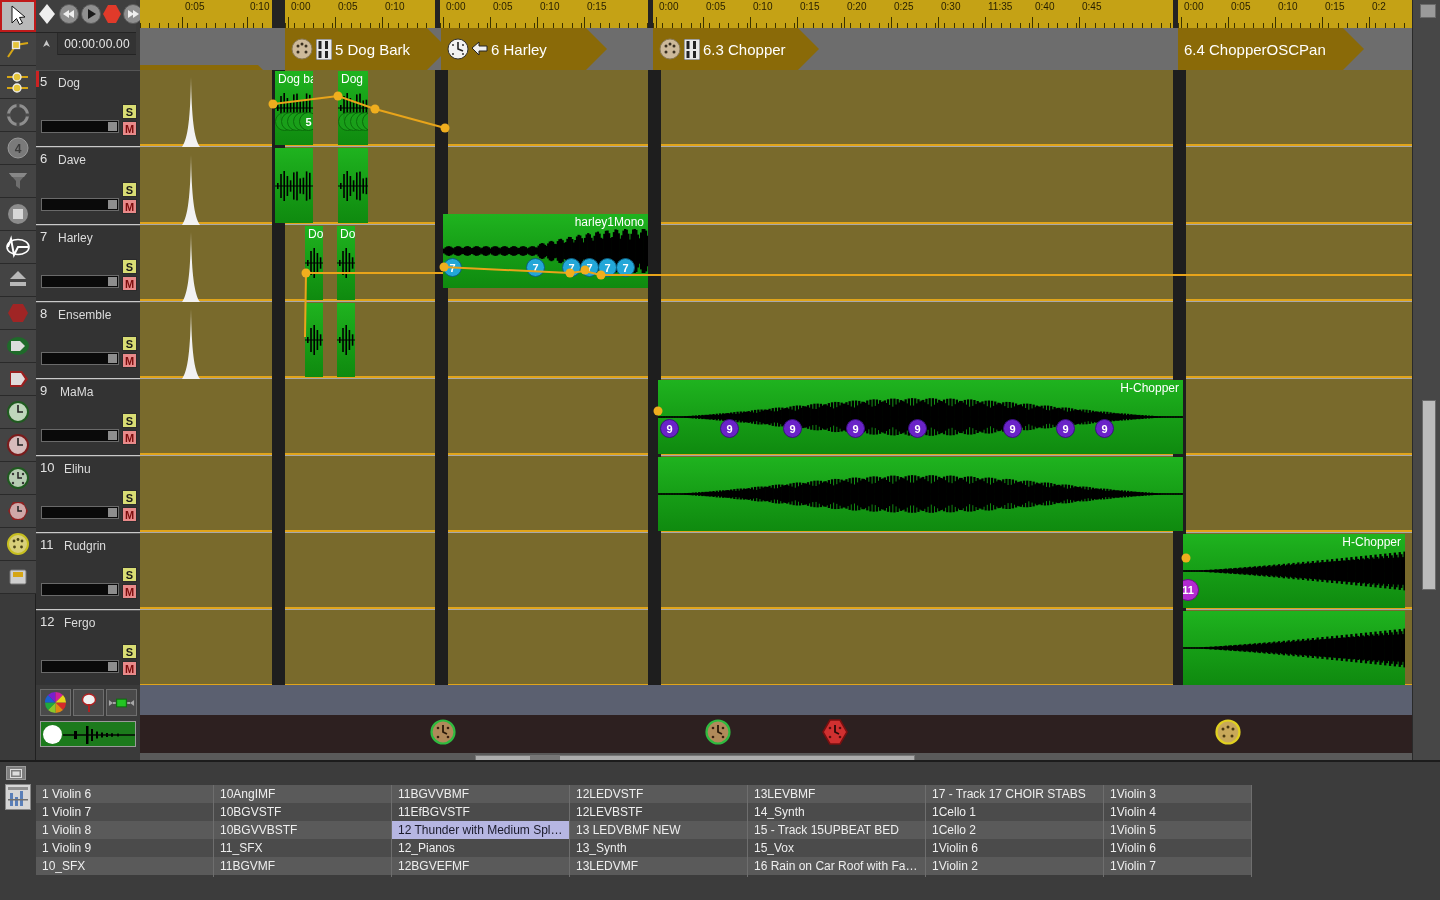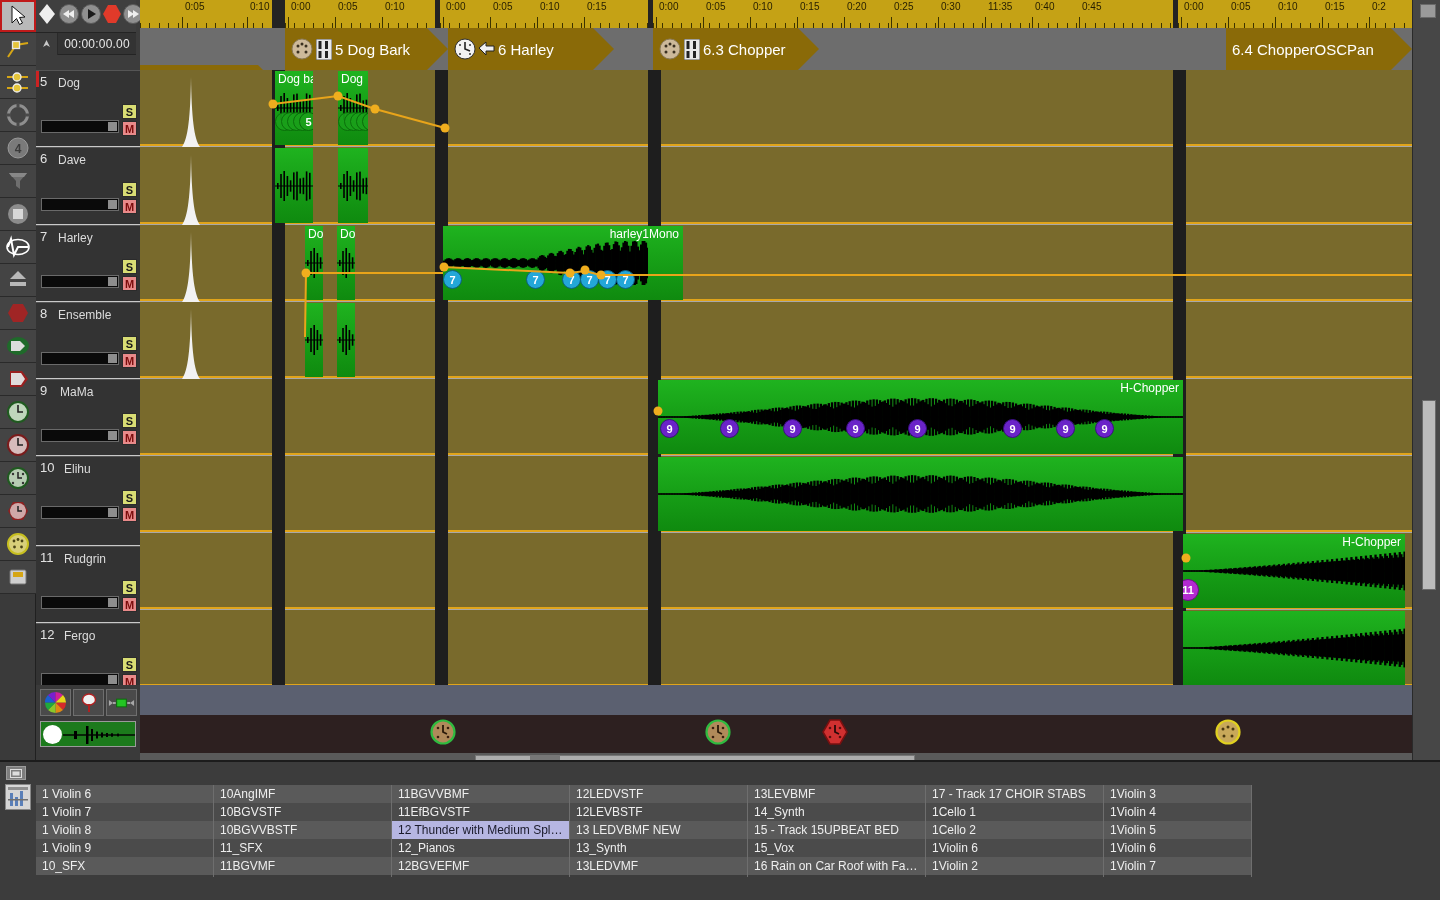--- a/index.html
+++ b/index.html
@@ -516,21 +516,21 @@
             <rect x="0" y="0" width="16" height="21" fill="#e8e8e8" stroke="#555"></rect>
             <rect x="2.5" y="2" width="3" height="8" fill="#222"></rect>
             <rect x="9" y="2" width="3" height="8" fill="#222"></rect>
             <rect x="2.5" y="12" width="3" height="7" fill="#222"></rect>
             <rect x="9" y="12" width="3" height="7" fill="#222"></rect>
           </svg>
         </span>
         <span>5 Dog Bark</span>
         <span class="arrowtip"></span>
       </div>
-      <div class="titleseg" style="left: 308px; width: 145px;">
+      <div class="titleseg" style="left: 301px; width: 145px;">
         <span style="margin-right:3px;display:inline-flex;align-items:center">
           <svg width="22" height="22" viewBox="0 0 22 22">
             <circle cx="11" cy="11" r="10" fill="#f2f2f2" stroke="#333"></circle>
             <path d="M11 4 L11 11 L16 13" stroke="#222" stroke-width="1.6" fill="none"></path>
             <circle cx="6" cy="7" r="1" fill="#333"></circle>
             <circle cx="16" cy="7" r="1" fill="#333"></circle>
             <circle cx="6" cy="16" r="1" fill="#333"></circle>
             <circle cx="16" cy="16" r="1" fill="#333"></circle>
           </svg>
         </span>
@@ -558,21 +558,21 @@
             <rect x="0" y="0" width="16" height="21" fill="#e8e8e8" stroke="#555"></rect>
             <rect x="2.5" y="2" width="3" height="8" fill="#222"></rect>
             <rect x="9" y="2" width="3" height="8" fill="#222"></rect>
             <rect x="2.5" y="12" width="3" height="7" fill="#222"></rect>
             <rect x="9" y="12" width="3" height="7" fill="#222"></rect>
           </svg>
         </span>
         <span>6.3 Chopper</span>
         <span class="arrowtip"></span>
       </div>
-      <div class="titleseg" style="left: 1086px; width: 165px;">
+      <div class="titleseg" style="left: 1038px; width: 165px;">
         <span>6.4 ChopperOSCPan</span>
         <span class="arrowtip"></span>
       </div>
     </div>
 
   <div class="tracks-col" id="theads">
       <div class="thead" style="height: 77px;">
         <span class="redtab"></span>
         <span class="tnum">5</span>
         <span class="tname" style="left:22px">Dog</span>
@@ -611,21 +611,21 @@
       </div>
       <div class="thead" style="height: 77px;">
         <span class="tnum">9</span>
         <span class="tname" style="left:24px">MaMa</span>
         <span class="sbtn" style="top:33px">S</span>
         <span class="mbtn" style="top:50px">M</span>
         <span class="fader" style="top:49px">
           <span class="fknob"></span>
         </span>
       </div>
-      <div class="thead" style="height: 90px; text-decoration: underline;">
+      <div class="thead" style="height: 77px; text-decoration: underline;">
         <span class="tnum">10</span>
         <span class="tname" style="left:28px">Elihu</span>
         <span class="sbtn" style="top:33px">S</span>
         <span class="mbtn" style="top:50px">M</span>
         <span class="fader" style="top:49px">
           <span class="fknob"></span>
         </span>
       </div>
       <div class="thead" style="height: 77px;">
         <span class="tnum">11</span>
@@ -775,21 +775,21 @@
         <span class="cname left">Do</span>
         <span style="position:absolute;left:0;top:15px"><svg width="18" height="44" viewBox="0 0 18 44">
             <rect x="2.0" y="19.0" width="1.6" height="6.0" fill="#000"></rect>
             <rect x="5.2" y="10.0" width="1.6" height="24.0" fill="#000"></rect>
             <rect x="8.4" y="7.0" width="1.6" height="30.0" fill="#000"></rect>
             <rect x="11.6" y="12.0" width="1.6" height="20.0" fill="#000"></rect>
             <rect x="14.8" y="16.3" width="1.6" height="11.4" fill="#000"></rect>
             <rect x="0" y="21.5" width="18" height="1" fill="#000"></rect>
           </svg></span>
       </div>
-      <div class="clip" style="left: 303px; top: 156px; width: 240px; height: 74px; background: linear-gradient(rgb(31, 179, 31) 0%, rgb(23, 160, 23) 45%, rgb(15, 138, 15) 100%);">
+      <div class="clip" style="left: 303px; top: 144px; width: 205px; height: 74px; background: linear-gradient(rgb(31, 179, 31) 0%, rgb(23, 160, 23) 45%, rgb(15, 138, 15) 100%);">
         <span class="cname">harley1Mono</span>
         <span style="position:absolute;left:0;top:15px"><svg width="205" height="44" viewBox="0 0 205 44">
             <rect x="0.0" y="19.6" width="2.3" height="4.8" fill="#000"></rect>
             <rect x="1.6" y="18.3" width="2.3" height="7.3" fill="#000"></rect>
             <rect x="3.2" y="17.4" width="2.3" height="9.1" fill="#000"></rect>
             <rect x="4.8" y="17.2" width="2.3" height="9.7" fill="#000"></rect>
             <rect x="6.4" y="17.6" width="2.3" height="8.8" fill="#000"></rect>
             <rect x="8.0" y="18.6" width="2.3" height="6.9" fill="#000"></rect>
             <rect x="9.6" y="19.3" width="2.3" height="5.4" fill="#000"></rect>
             <rect x="11.2" y="18.1" width="2.3" height="7.8" fill="#000"></rect>

